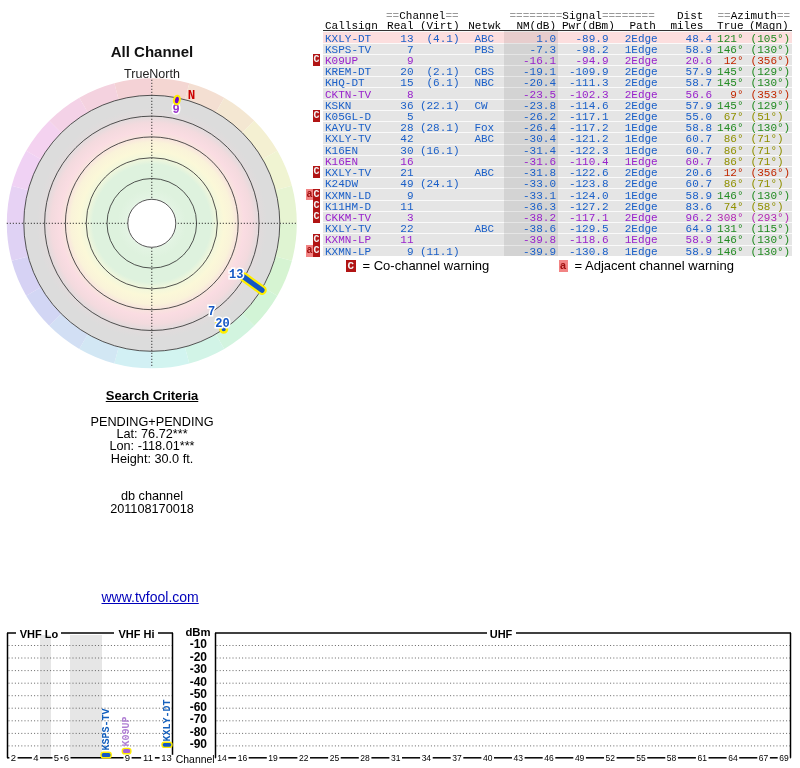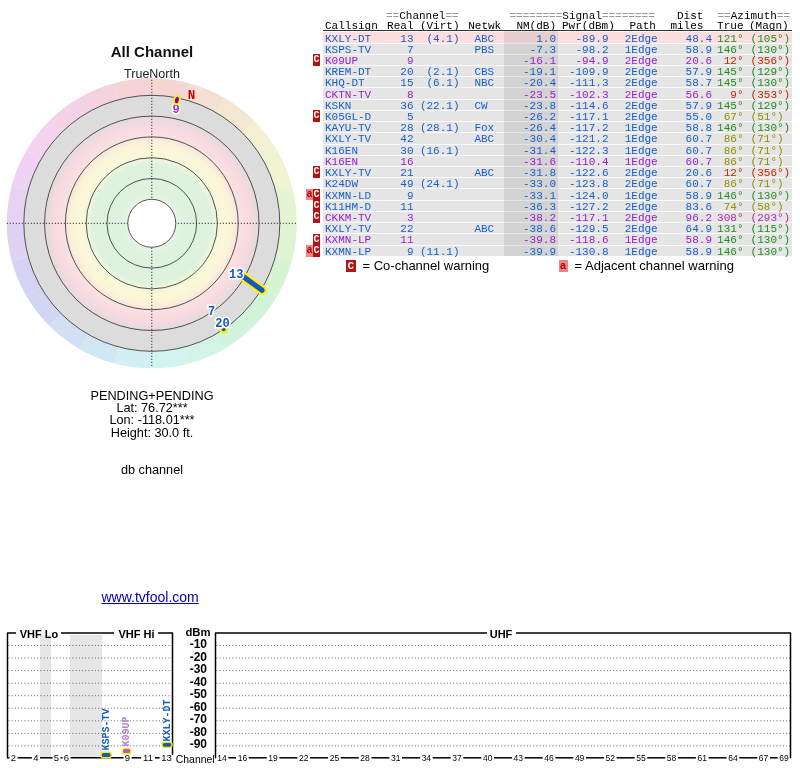--- a/index.html
+++ b/index.html
@@ -68,26 +68,28 @@
 <text x="176" y="77" fill="#9933cc" font-family="Liberation Mono,monospace" font-weight="bold" font-size="12" text-anchor="middle" style="paint-order:stroke" stroke="#ffffff" stroke-width="3">9</text>
 <g transform="rotate(12 176.9 64.0)">
       <ellipse cx="176.9" cy="64.0" rx="2.9" ry="4.4" fill="#7704c9" stroke="#ffee00" stroke-width="2"></ellipse>
     </g>
 <text x="236.3" y="241.5" fill="#1457c4" font-family="Liberation Mono,monospace" font-weight="bold" font-size="12" text-anchor="middle" style="paint-order:stroke" stroke="#ffffff" stroke-width="3">13</text>
 <text x="211.5" y="278.5" fill="#1457c4" font-family="Liberation Mono,monospace" font-weight="bold" font-size="12" text-anchor="middle" style="paint-order:stroke" stroke="#ffffff" stroke-width="3">7</text>
 <text x="222.5" y="291" fill="#1457c4" font-family="Liberation Mono,monospace" font-weight="bold" font-size="12" text-anchor="middle" style="paint-order:stroke" stroke="#ffffff" stroke-width="3">20</text>
 </svg>
 <div style="position:absolute;left:0;top:0;font:11px 'Liberation Mono',monospace;line-height:11.217px;white-space:pre;"><div style="position:absolute;left:0;top:10.6px;width:800px;height:12px"><span style="position:absolute;left:386px;color:#000;"><i style="font-style:normal;color:#999">==</i>Channel<i style="font-style:normal;color:#999">==</i></span><span style="position:absolute;left:509.5px;color:#000;"><i style="font-style:normal;color:#999">========</i>Signal<i style="font-style:normal;color:#999">========</i></span><span style="position:absolute;left:677px;color:#000;">Dist</span><span style="position:absolute;left:717.5px;color:#000;"><i style="font-style:normal;color:#999">==</i>Azimuth<i style="font-style:normal;color:#999">==</i></span></div><div style="position:absolute;left:0;top:21.3px;width:800px;height:12px"><span style="position:absolute;left:325px;color:#000;">Callsign</span><span style="position:absolute;left:384px;width:29.5px;text-align:right;color:#000;">Real</span><span style="position:absolute;left:414.5px;width:45px;text-align:right;color:#000;">(Virt)</span><span style="position:absolute;left:468.2px;color:#000;">Netwk</span><span style="position:absolute;left:504px;width:52px;text-align:right;color:#000;">NM(dB)</span><span style="position:absolute;left:562px;color:#000;">Pwr(dBm)</span><span style="position:absolute;left:629.5px;color:#000;">Path</span><span style="position:absolute;left:670.4px;color:#000;">miles</span><span style="position:absolute;left:713.5px;width:30px;text-align:right;color:#000;">True</span><span style="position:absolute;left:749px;color:#000;">(Magn)</span></div><div style="position:absolute;left:323.4px;top:30.3px;width:468.6px;height:1.2px;background:#333"></div><div style="position:absolute;left:323.4px;top:31.40px;width:468.6px;height:11.22px;background:#fcdede;box-shadow:inset 0 1px 0 #fafafa"></div><div style="position:absolute;left:323.4px;top:42.62px;width:468.6px;height:11.22px;background:#e5e5e5;box-shadow:inset 0 1px 0 #fafafa"></div><div style="position:absolute;left:323.4px;top:53.83px;width:468.6px;height:11.22px;background:#e5e5e5;box-shadow:inset 0 1px 0 #fafafa"></div><div style="position:absolute;left:323.4px;top:65.05px;width:468.6px;height:11.22px;background:#e5e5e5;box-shadow:inset 0 1px 0 #fafafa"></div><div style="position:absolute;left:323.4px;top:76.27px;width:468.6px;height:11.22px;background:#e5e5e5;box-shadow:inset 0 1px 0 #fafafa"></div><div style="position:absolute;left:323.4px;top:87.48px;width:468.6px;height:11.22px;background:#e5e5e5;box-shadow:inset 0 1px 0 #fafafa"></div><div style="position:absolute;left:323.4px;top:98.70px;width:468.6px;height:11.22px;background:#e5e5e5;box-shadow:inset 0 1px 0 #fafafa"></div><div style="position:absolute;left:323.4px;top:109.92px;width:468.6px;height:11.22px;background:#e5e5e5;box-shadow:inset 0 1px 0 #fafafa"></div><div style="position:absolute;left:323.4px;top:121.14px;width:468.6px;height:11.22px;background:#e5e5e5;box-shadow:inset 0 1px 0 #fafafa"></div><div style="position:absolute;left:323.4px;top:132.35px;width:468.6px;height:11.22px;background:#e5e5e5;box-shadow:inset 0 1px 0 #fafafa"></div><div style="position:absolute;left:323.4px;top:143.57px;width:468.6px;height:11.22px;background:#e5e5e5;box-shadow:inset 0 1px 0 #fafafa"></div><div style="position:absolute;left:323.4px;top:154.79px;width:468.6px;height:11.22px;background:#e5e5e5;box-shadow:inset 0 1px 0 #fafafa"></div><div style="position:absolute;left:323.4px;top:166.00px;width:468.6px;height:11.22px;background:#e5e5e5;box-shadow:inset 0 1px 0 #fafafa"></div><div style="position:absolute;left:323.4px;top:177.22px;width:468.6px;height:11.22px;background:#e5e5e5;box-shadow:inset 0 1px 0 #fafafa"></div><div style="position:absolute;left:323.4px;top:188.44px;width:468.6px;height:11.22px;background:#e5e5e5;box-shadow:inset 0 1px 0 #fafafa"></div><div style="position:absolute;left:323.4px;top:199.66px;width:468.6px;height:11.22px;background:#e5e5e5;box-shadow:inset 0 1px 0 #fafafa"></div><div style="position:absolute;left:323.4px;top:210.87px;width:468.6px;height:11.22px;background:#e5e5e5;box-shadow:inset 0 1px 0 #fafafa"></div><div style="position:absolute;left:323.4px;top:222.09px;width:468.6px;height:11.22px;background:#e5e5e5;box-shadow:inset 0 1px 0 #fafafa"></div><div style="position:absolute;left:323.4px;top:233.31px;width:468.6px;height:11.22px;background:#e5e5e5;box-shadow:inset 0 1px 0 #fafafa"></div><div style="position:absolute;left:323.4px;top:244.52px;width:468.6px;height:11.22px;background:#e5e5e5;box-shadow:inset 0 1px 0 #fafafa"></div><div style="position:absolute;left:504px;top:31.4px;width:54px;height:224.34px;background:rgba(90,90,90,0.13)"></div><div style="position:absolute;left:0;top:33.50px;width:800px;height:11.217px"><span style="position:absolute;left:325px;color:#1a5fc8;">KXLY-DT</span><span style="position:absolute;left:384px;width:29.5px;text-align:right;color:#1a5fc8;">13</span><span style="position:absolute;left:414.5px;width:45px;text-align:right;color:#1a5fc8;">(4.1)</span><span style="position:absolute;left:474.4px;color:#1a5fc8;">ABC</span><span style="position:absolute;left:504px;width:52px;text-align:right;color:#1a5fc8;">1.0</span><span style="position:absolute;left:558px;width:50.5px;text-align:right;color:#1a5fc8;">-89.9</span><span style="position:absolute;left:624.7px;color:#1a5fc8;">2Edge</span><span style="position:absolute;left:663px;width:49px;text-align:right;color:#1a5fc8;">48.4</span><span style="position:absolute;left:713.5px;width:30px;text-align:right;color:#228b22;">121°</span><span style="position:absolute;left:750.6px;color:#228b22;">(105°)</span></div><div style="position:absolute;left:0;top:44.72px;width:800px;height:11.217px"><span style="position:absolute;left:325px;color:#1a5fc8;">KSPS-TV</span><span style="position:absolute;left:384px;width:29.5px;text-align:right;color:#1a5fc8;">7</span><span style="position:absolute;left:474.4px;color:#1a5fc8;">PBS</span><span style="position:absolute;left:504px;width:52px;text-align:right;color:#1a5fc8;">-7.3</span><span style="position:absolute;left:558px;width:50.5px;text-align:right;color:#1a5fc8;">-98.2</span><span style="position:absolute;left:624.7px;color:#1a5fc8;">1Edge</span><span style="position:absolute;left:663px;width:49px;text-align:right;color:#1a5fc8;">58.9</span><span style="position:absolute;left:713.5px;width:30px;text-align:right;color:#228b22;">146°</span><span style="position:absolute;left:750.6px;color:#228b22;">(130°)</span></div><div style="position:absolute;left:0;top:55.93px;width:800px;height:11.217px"><span style="position:absolute;left:313px;top:-1.7px;width:7px;height:11.8px;background:#b11414;color:#f4f4f4;font-weight:bold;font-size:10px;text-align:center;line-height:11px">C</span><span style="position:absolute;left:325px;color:#9922cc;">K09UP</span><span style="position:absolute;left:384px;width:29.5px;text-align:right;color:#9922cc;">9</span><span style="position:absolute;left:504px;width:52px;text-align:right;color:#9922cc;">-16.1</span><span style="position:absolute;left:558px;width:50.5px;text-align:right;color:#9922cc;">-94.9</span><span style="position:absolute;left:624.7px;color:#9922cc;">2Edge</span><span style="position:absolute;left:663px;width:49px;text-align:right;color:#9922cc;">20.6</span><span style="position:absolute;left:713.5px;width:30px;text-align:right;color:#c22800;">12°</span><span style="position:absolute;left:750.6px;color:#c22800;">(356°)</span></div><div style="position:absolute;left:0;top:67.15px;width:800px;height:11.217px"><span style="position:absolute;left:325px;color:#1a5fc8;">KREM-DT</span><span style="position:absolute;left:384px;width:29.5px;text-align:right;color:#1a5fc8;">20</span><span style="position:absolute;left:414.5px;width:45px;text-align:right;color:#1a5fc8;">(2.1)</span><span style="position:absolute;left:474.4px;color:#1a5fc8;">CBS</span><span style="position:absolute;left:504px;width:52px;text-align:right;color:#1a5fc8;">-19.1</span><span style="position:absolute;left:558px;width:50.5px;text-align:right;color:#1a5fc8;">-109.9</span><span style="position:absolute;left:624.7px;color:#1a5fc8;">2Edge</span><span style="position:absolute;left:663px;width:49px;text-align:right;color:#1a5fc8;">57.9</span><span style="position:absolute;left:713.5px;width:30px;text-align:right;color:#228b22;">145°</span><span style="position:absolute;left:750.6px;color:#228b22;">(129°)</span></div><div style="position:absolute;left:0;top:78.37px;width:800px;height:11.217px"><span style="position:absolute;left:325px;color:#1a5fc8;">KHQ-DT</span><span style="position:absolute;left:384px;width:29.5px;text-align:right;color:#1a5fc8;">15</span><span style="position:absolute;left:414.5px;width:45px;text-align:right;color:#1a5fc8;">(6.1)</span><span style="position:absolute;left:474.4px;color:#1a5fc8;">NBC</span><span style="position:absolute;left:504px;width:52px;text-align:right;color:#1a5fc8;">-20.4</span><span style="position:absolute;left:558px;width:50.5px;text-align:right;color:#1a5fc8;">-111.3</span><span style="position:absolute;left:624.7px;color:#1a5fc8;">2Edge</span><span style="position:absolute;left:663px;width:49px;text-align:right;color:#1a5fc8;">58.7</span><span style="position:absolute;left:713.5px;width:30px;text-align:right;color:#228b22;">145°</span><span style="position:absolute;left:750.6px;color:#228b22;">(130°)</span></div><div style="position:absolute;left:0;top:89.58px;width:800px;height:11.217px"><span style="position:absolute;left:325px;color:#9922cc;">CKTN-TV</span><span style="position:absolute;left:384px;width:29.5px;text-align:right;color:#9922cc;">8</span><span style="position:absolute;left:504px;width:52px;text-align:right;color:#9922cc;">-23.5</span><span style="position:absolute;left:558px;width:50.5px;text-align:right;color:#9922cc;">-102.3</span><span style="position:absolute;left:624.7px;color:#9922cc;">2Edge</span><span style="position:absolute;left:663px;width:49px;text-align:right;color:#9922cc;">56.6</span><span style="position:absolute;left:713.5px;width:30px;text-align:right;color:#c22800;">9°</span><span style="position:absolute;left:750.6px;color:#c22800;">(353°)</span></div><div style="position:absolute;left:0;top:100.80px;width:800px;height:11.217px"><span style="position:absolute;left:325px;color:#1a5fc8;">KSKN</span><span style="position:absolute;left:384px;width:29.5px;text-align:right;color:#1a5fc8;">36</span><span style="position:absolute;left:414.5px;width:45px;text-align:right;color:#1a5fc8;">(22.1)</span><span style="position:absolute;left:474.4px;color:#1a5fc8;">CW</span><span style="position:absolute;left:504px;width:52px;text-align:right;color:#1a5fc8;">-23.8</span><span style="position:absolute;left:558px;width:50.5px;text-align:right;color:#1a5fc8;">-114.6</span><span style="position:absolute;left:624.7px;color:#1a5fc8;">2Edge</span><span style="position:absolute;left:663px;width:49px;text-align:right;color:#1a5fc8;">57.9</span><span style="position:absolute;left:713.5px;width:30px;text-align:right;color:#228b22;">145°</span><span style="position:absolute;left:750.6px;color:#228b22;">(129°)</span></div><div style="position:absolute;left:0;top:112.02px;width:800px;height:11.217px"><span style="position:absolute;left:313px;top:-1.7px;width:7px;height:11.8px;background:#b11414;color:#f4f4f4;font-weight:bold;font-size:10px;text-align:center;line-height:11px">C</span><span style="position:absolute;left:325px;color:#1a5fc8;">K05GL-D</span><span style="position:absolute;left:384px;width:29.5px;text-align:right;color:#1a5fc8;">5</span><span style="position:absolute;left:504px;width:52px;text-align:right;color:#1a5fc8;">-26.2</span><span style="position:absolute;left:558px;width:50.5px;text-align:right;color:#1a5fc8;">-117.1</span><span style="position:absolute;left:624.7px;color:#1a5fc8;">2Edge</span><span style="position:absolute;left:663px;width:49px;text-align:right;color:#1a5fc8;">55.0</span><span style="position:absolute;left:713.5px;width:30px;text-align:right;color:#909000;">67°</span><span style="position:absolute;left:750.6px;color:#909000;">(51°)</span></div><div style="position:absolute;left:0;top:123.24px;width:800px;height:11.217px"><span style="position:absolute;left:325px;color:#1a5fc8;">KAYU-TV</span><span style="position:absolute;left:384px;width:29.5px;text-align:right;color:#1a5fc8;">28</span><span style="position:absolute;left:414.5px;width:45px;text-align:right;color:#1a5fc8;">(28.1)</span><span style="position:absolute;left:474.4px;color:#1a5fc8;">Fox</span><span style="position:absolute;left:504px;width:52px;text-align:right;color:#1a5fc8;">-26.4</span><span style="position:absolute;left:558px;width:50.5px;text-align:right;color:#1a5fc8;">-117.2</span><span style="position:absolute;left:624.7px;color:#1a5fc8;">1Edge</span><span style="position:absolute;left:663px;width:49px;text-align:right;color:#1a5fc8;">58.8</span><span style="position:absolute;left:713.5px;width:30px;text-align:right;color:#228b22;">146°</span><span style="position:absolute;left:750.6px;color:#228b22;">(130°)</span></div><div style="position:absolute;left:0;top:134.45px;width:800px;height:11.217px"><span style="position:absolute;left:325px;color:#1a5fc8;">KXLY-TV</span><span style="position:absolute;left:384px;width:29.5px;text-align:right;color:#1a5fc8;">42</span><span style="position:absolute;left:474.4px;color:#1a5fc8;">ABC</span><span style="position:absolute;left:504px;width:52px;text-align:right;color:#1a5fc8;">-30.4</span><span style="position:absolute;left:558px;width:50.5px;text-align:right;color:#1a5fc8;">-121.2</span><span style="position:absolute;left:624.7px;color:#1a5fc8;">1Edge</span><span style="position:absolute;left:663px;width:49px;text-align:right;color:#1a5fc8;">60.7</span><span style="position:absolute;left:713.5px;width:30px;text-align:right;color:#909000;">86°</span><span style="position:absolute;left:750.6px;color:#909000;">(71°)</span></div><div style="position:absolute;left:0;top:145.67px;width:800px;height:11.217px"><span style="position:absolute;left:325px;color:#1a5fc8;">K16EN</span><span style="position:absolute;left:384px;width:29.5px;text-align:right;color:#1a5fc8;">30</span><span style="position:absolute;left:414.5px;width:45px;text-align:right;color:#1a5fc8;">(16.1)</span><span style="position:absolute;left:504px;width:52px;text-align:right;color:#1a5fc8;">-31.4</span><span style="position:absolute;left:558px;width:50.5px;text-align:right;color:#1a5fc8;">-122.3</span><span style="position:absolute;left:624.7px;color:#1a5fc8;">1Edge</span><span style="position:absolute;left:663px;width:49px;text-align:right;color:#1a5fc8;">60.7</span><span style="position:absolute;left:713.5px;width:30px;text-align:right;color:#909000;">86°</span><span style="position:absolute;left:750.6px;color:#909000;">(71°)</span></div><div style="position:absolute;left:0;top:156.89px;width:800px;height:11.217px"><span style="position:absolute;left:325px;color:#9922cc;">K16EN</span><span style="position:absolute;left:384px;width:29.5px;text-align:right;color:#9922cc;">16</span><span style="position:absolute;left:504px;width:52px;text-align:right;color:#9922cc;">-31.6</span><span style="position:absolute;left:558px;width:50.5px;text-align:right;color:#9922cc;">-110.4</span><span style="position:absolute;left:624.7px;color:#9922cc;">1Edge</span><span style="position:absolute;left:663px;width:49px;text-align:right;color:#9922cc;">60.7</span><span style="position:absolute;left:713.5px;width:30px;text-align:right;color:#909000;">86°</span><span style="position:absolute;left:750.6px;color:#909000;">(71°)</span></div><div style="position:absolute;left:0;top:168.10px;width:800px;height:11.217px"><span style="position:absolute;left:313px;top:-1.7px;width:7px;height:11.8px;background:#b11414;color:#f4f4f4;font-weight:bold;font-size:10px;text-align:center;line-height:11px">C</span><span style="position:absolute;left:325px;color:#1a5fc8;">KXLY-TV</span><span style="position:absolute;left:384px;width:29.5px;text-align:right;color:#1a5fc8;">21</span><span style="position:absolute;left:474.4px;color:#1a5fc8;">ABC</span><span style="position:absolute;left:504px;width:52px;text-align:right;color:#1a5fc8;">-31.8</span><span style="position:absolute;left:558px;width:50.5px;text-align:right;color:#1a5fc8;">-122.6</span><span style="position:absolute;left:624.7px;color:#1a5fc8;">2Edge</span><span style="position:absolute;left:663px;width:49px;text-align:right;color:#1a5fc8;">20.6</span><span style="position:absolute;left:713.5px;width:30px;text-align:right;color:#c22800;">12°</span><span style="position:absolute;left:750.6px;color:#c22800;">(356°)</span></div><div style="position:absolute;left:0;top:179.32px;width:800px;height:11.217px"><span style="position:absolute;left:325px;color:#1a5fc8;">K24DW</span><span style="position:absolute;left:384px;width:29.5px;text-align:right;color:#1a5fc8;">49</span><span style="position:absolute;left:414.5px;width:45px;text-align:right;color:#1a5fc8;">(24.1)</span><span style="position:absolute;left:504px;width:52px;text-align:right;color:#1a5fc8;">-33.0</span><span style="position:absolute;left:558px;width:50.5px;text-align:right;color:#1a5fc8;">-123.8</span><span style="position:absolute;left:624.7px;color:#1a5fc8;">2Edge</span><span style="position:absolute;left:663px;width:49px;text-align:right;color:#1a5fc8;">60.7</span><span style="position:absolute;left:713.5px;width:30px;text-align:right;color:#909000;">86°</span><span style="position:absolute;left:750.6px;color:#909000;">(71°)</span></div><div style="position:absolute;left:0;top:190.54px;width:800px;height:11.217px"><span style="position:absolute;left:313px;top:-1.7px;width:7px;height:11.8px;background:#b11414;color:#f4f4f4;font-weight:bold;font-size:10px;text-align:center;line-height:11px">C</span><span style="position:absolute;left:306px;top:-1.5px;width:7px;height:11.4px;background:#f28484;color:#a01010;font-weight:bold;font-size:10px;text-align:center;line-height:11px">a</span><span style="position:absolute;left:325px;color:#1a5fc8;">KXMN-LD</span><span style="position:absolute;left:384px;width:29.5px;text-align:right;color:#1a5fc8;">9</span><span style="position:absolute;left:504px;width:52px;text-align:right;color:#1a5fc8;">-33.1</span><span style="position:absolute;left:558px;width:50.5px;text-align:right;color:#1a5fc8;">-124.0</span><span style="position:absolute;left:624.7px;color:#1a5fc8;">1Edge</span><span style="position:absolute;left:663px;width:49px;text-align:right;color:#1a5fc8;">58.9</span><span style="position:absolute;left:713.5px;width:30px;text-align:right;color:#228b22;">146°</span><span style="position:absolute;left:750.6px;color:#228b22;">(130°)</span></div><div style="position:absolute;left:0;top:201.75px;width:800px;height:11.217px"><span style="position:absolute;left:313px;top:-1.7px;width:7px;height:11.8px;background:#b11414;color:#f4f4f4;font-weight:bold;font-size:10px;text-align:center;line-height:11px">C</span><span style="position:absolute;left:325px;color:#1a5fc8;">K11HM-D</span><span style="position:absolute;left:384px;width:29.5px;text-align:right;color:#1a5fc8;">11</span><span style="position:absolute;left:504px;width:52px;text-align:right;color:#1a5fc8;">-36.3</span><span style="position:absolute;left:558px;width:50.5px;text-align:right;color:#1a5fc8;">-127.2</span><span style="position:absolute;left:624.7px;color:#1a5fc8;">2Edge</span><span style="position:absolute;left:663px;width:49px;text-align:right;color:#1a5fc8;">83.6</span><span style="position:absolute;left:713.5px;width:30px;text-align:right;color:#909000;">74°</span><span style="position:absolute;left:750.6px;color:#909000;">(58°)</span></div><div style="position:absolute;left:0;top:212.97px;width:800px;height:11.217px"><span style="position:absolute;left:313px;top:-1.7px;width:7px;height:11.8px;background:#b11414;color:#f4f4f4;font-weight:bold;font-size:10px;text-align:center;line-height:11px">C</span><span style="position:absolute;left:325px;color:#9922cc;">CKKM-TV</span><span style="position:absolute;left:384px;width:29.5px;text-align:right;color:#9922cc;">3</span><span style="position:absolute;left:504px;width:52px;text-align:right;color:#9922cc;">-38.2</span><span style="position:absolute;left:558px;width:50.5px;text-align:right;color:#9922cc;">-117.1</span><span style="position:absolute;left:624.7px;color:#9922cc;">2Edge</span><span style="position:absolute;left:663px;width:49px;text-align:right;color:#9922cc;">96.2</span><span style="position:absolute;left:713.5px;width:30px;text-align:right;color:#b428b4;">308°</span><span style="position:absolute;left:750.6px;color:#b428b4;">(293°)</span></div><div style="position:absolute;left:0;top:224.19px;width:800px;height:11.217px"><span style="position:absolute;left:325px;color:#1a5fc8;">KXLY-TV</span><span style="position:absolute;left:384px;width:29.5px;text-align:right;color:#1a5fc8;">22</span><span style="position:absolute;left:474.4px;color:#1a5fc8;">ABC</span><span style="position:absolute;left:504px;width:52px;text-align:right;color:#1a5fc8;">-38.6</span><span style="position:absolute;left:558px;width:50.5px;text-align:right;color:#1a5fc8;">-129.5</span><span style="position:absolute;left:624.7px;color:#1a5fc8;">2Edge</span><span style="position:absolute;left:663px;width:49px;text-align:right;color:#1a5fc8;">64.9</span><span style="position:absolute;left:713.5px;width:30px;text-align:right;color:#228b22;">131°</span><span style="position:absolute;left:750.6px;color:#228b22;">(115°)</span></div><div style="position:absolute;left:0;top:235.41px;width:800px;height:11.217px"><span style="position:absolute;left:313px;top:-1.7px;width:7px;height:11.8px;background:#b11414;color:#f4f4f4;font-weight:bold;font-size:10px;text-align:center;line-height:11px">C</span><span style="position:absolute;left:325px;color:#9922cc;">KXMN-LP</span><span style="position:absolute;left:384px;width:29.5px;text-align:right;color:#9922cc;">11</span><span style="position:absolute;left:504px;width:52px;text-align:right;color:#9922cc;">-39.8</span><span style="position:absolute;left:558px;width:50.5px;text-align:right;color:#9922cc;">-118.6</span><span style="position:absolute;left:624.7px;color:#9922cc;">1Edge</span><span style="position:absolute;left:663px;width:49px;text-align:right;color:#9922cc;">58.9</span><span style="position:absolute;left:713.5px;width:30px;text-align:right;color:#228b22;">146°</span><span style="position:absolute;left:750.6px;color:#228b22;">(130°)</span></div><div style="position:absolute;left:0;top:246.62px;width:800px;height:11.217px"><span style="position:absolute;left:313px;top:-1.7px;width:7px;height:11.8px;background:#b11414;color:#f4f4f4;font-weight:bold;font-size:10px;text-align:center;line-height:11px">C</span><span style="position:absolute;left:306px;top:-1.5px;width:7px;height:11.4px;background:#f28484;color:#a01010;font-weight:bold;font-size:10px;text-align:center;line-height:11px">a</span><span style="position:absolute;left:325px;color:#1a5fc8;">KXMN-LP</span><span style="position:absolute;left:384px;width:29.5px;text-align:right;color:#1a5fc8;">9</span><span style="position:absolute;left:414.5px;width:45px;text-align:right;color:#1a5fc8;">(11.1)</span><span style="position:absolute;left:504px;width:52px;text-align:right;color:#1a5fc8;">-39.9</span><span style="position:absolute;left:558px;width:50.5px;text-align:right;color:#1a5fc8;">-130.8</span><span style="position:absolute;left:624.7px;color:#1a5fc8;">1Edge</span><span style="position:absolute;left:663px;width:49px;text-align:right;color:#1a5fc8;">58.9</span><span style="position:absolute;left:713.5px;width:30px;text-align:right;color:#228b22;">146°</span><span style="position:absolute;left:750.6px;color:#228b22;">(130°)</span></div><div style="position:absolute;left:0;top:259.6px;width:800px;height:12px;font-family:'Liberation Sans',sans-serif;font-size:13px;line-height:12.5px"><span style="position:absolute;left:345.5px;top:0;width:10.5px;height:12px;background:#b11414;color:#f4f4f4;font-weight:bold;font-family:'Liberation Mono',monospace;font-size:11px;text-align:center">C</span><span style="position:absolute;left:362.5px;color:#000;">= Co-channel warning</span><span style="position:absolute;left:558.5px;top:0;width:9px;height:12px;background:#f28484;color:#a01010;font-weight:bold;font-family:'Liberation Mono',monospace;font-size:11px;text-align:center">a</span><span style="position:absolute;left:574.5px;color:#000;">= Adjacent channel warning</span></div></div>
 <div class="abs" style="left:0;top:389.6px;width:304px;text-align:center;font-size:12.7px;color:#000;line-height:12.4px">
+<div style="font-weight:bold;text-decoration:underline;font-size:13px;margin-bottom:13.5px">Search Criteria</div>
 <div>PENDING+PENDING</div>
 <div>Lat: 76.72***</div>
 <div>Lon: -118.01***</div>
 <div>Height: 30.0 ft.</div>
 <div style="height:25.2px"></div>
 <div>db channel</div>
+<div>201108170018</div>
 </div>
 <div class="abs" style="left:101.5px;top:588.8px;font-size:14px;color:#0000bb;text-decoration:underline">www.tvfool.com</div>
 <svg style="position:absolute;left:0;top:623px" width="800" height="145" viewBox="0 0 800 145">
 <rect x="40" y="12" width="11" height="122" fill="#e6e6e6"></rect>
 <rect x="70" y="12" width="32" height="122" fill="#e6e6e6"></rect>
 <line x1="8.5" y1="22.5" x2="172" y2="22.5" stroke="#555" stroke-width="0.9" stroke-dasharray="1 2.2"></line>
 <line x1="216.5" y1="22.5" x2="790.5" y2="22.5" stroke="#555" stroke-width="0.9" stroke-dasharray="1 2.2"></line>
 <line x1="8.5" y1="35.0" x2="172" y2="35.0" stroke="#555" stroke-width="0.9" stroke-dasharray="1 2.2"></line>
 <line x1="216.5" y1="35.0" x2="790.5" y2="35.0" stroke="#555" stroke-width="0.9" stroke-dasharray="1 2.2"></line>
 <line x1="8.5" y1="47.6" x2="172" y2="47.6" stroke="#555" stroke-width="0.9" stroke-dasharray="1 2.2"></line>

